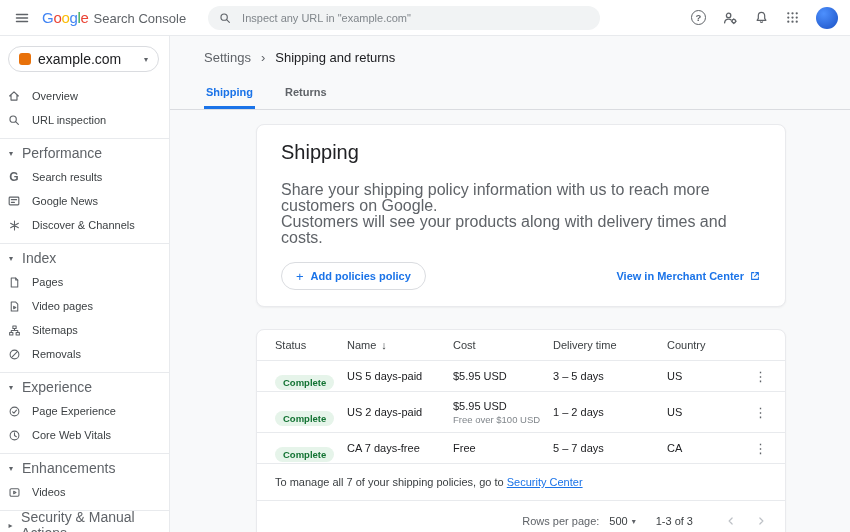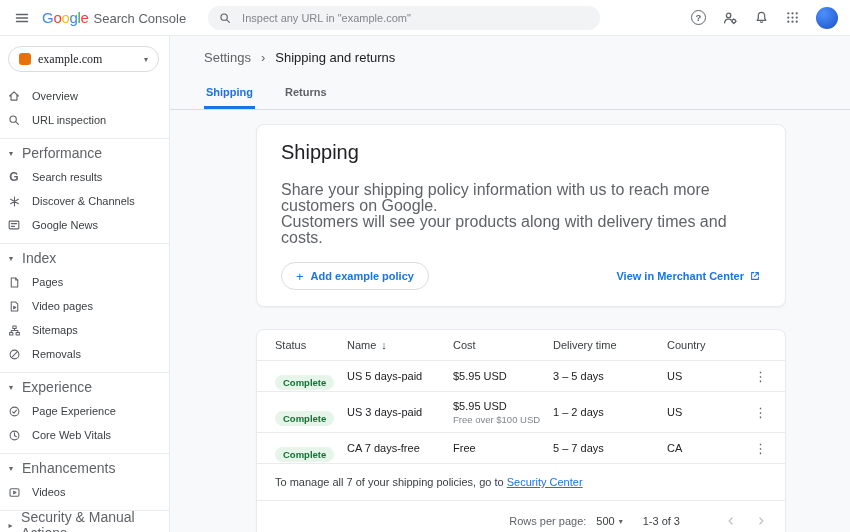--- a/index.html
+++ b/index.html
@@ -71,21 +71,21 @@
   
   aside{
     width:170px;flex:0 0 170px;background:#fff;border-right:1px solid var(--border-light);
     overflow:hidden;padding-top:10px;
   }
   .prop-selector{
     margin:0 10px 0 8px;height:26px;border:1px solid var(--border);border-radius:14px;
     display:flex;align-items:center;gap:7px;padding:0 10px;cursor:pointer;background:#fff;
   }
   .prop-favicon{width:12px;height:12px;border-radius:3px;background:#e8710a;flex:0 0 12px;}
-  .prop-label{font-size:12px;color:var(--text-dark);flex:1;font-family:Liberation Serif, serif;}
+  .prop-label{font-size:14px;color:var(--text-dark);flex:1;}
   .prop-caret{font-size:8px;color:var(--text-gray);}
   nav{margin-top:12px;}
   .nav-item{
     height:24px;display:flex;align-items:center;gap:11px;padding-left:7px;cursor:pointer;
   }
   .nav-item .nlabel{font-size:11px;color:#3c4043;}
   .nicon{width:14px;display:flex;justify-content:center;}
   .nicon-letter{font-size:12px;font-weight:bold;color:var(--text-gray);width:14px;text-align:center;line-height:1;}
   .nav-divider{border-top:1px solid var(--border-light);margin:6px 0 2px 0;}
   .nav-section{
@@ -157,21 +157,21 @@
     padding:12px 18px;font-size:11px;color:#3c4043;border-bottom:1px solid var(--border-light);
   }
   .tfoot a{color:var(--accent-blue);text-decoration:underline;cursor:pointer;}
   .pagination{
     height:40px;display:flex;align-items:center;justify-content:flex-end;
     gap:10px;padding-right:14px;font-size:11px;color:#3c4043;
   }
   .rpp-label{color:var(--text-gray);}
   .rpp-select{display:flex;align-items:center;gap:4px;cursor:pointer;margin-right:10px;}
   .rpp-caret{font-size:8px;color:var(--text-gray);}
-  .pg-range{margin-right:31px;}
+  .pg-range{margin-right:18px;}
   .pg-btn{background:none;border:none;padding:4px;cursor:default;}
 </style>
 </head>
 <body>
 
 <header>
   <button class="icon-btn">
     <span>
       <svg class="ic" width="16" height="16" viewBox="0 0 16 16" style="stroke-width:1.5">
           <path d="M2.5 4.5 H13.5 M2.5 8 H13.5 M2.5 11.5 H13.5"></path>
@@ -268,34 +268,34 @@
       <div class="nav-section">
         <span class="sec-caret">▾</span>
         <span class="sec-label">Performance</span>
       </div>
       <div class="nav-item">
         <span class="nicon-letter">G</span>
         <span class="nlabel">Search results</span>
       </div>
       <div class="nav-item">
         <span class="nicon">
-            <svg class="ic" width="13" height="13" viewBox="0 0 16 16">
-              <path d="M8 2.5 V13.5 M3.2 5.2 L12.8 10.8 M12.8 5.2 L3.2 10.8"></path>
-            </svg>
-          </span>
-        <span class="nlabel">Discover &amp; Channels</span>
-      </div>
-      <div class="nav-item">
-        <span class="nicon">
             <svg class="ic" width="14" height="14" viewBox="0 0 16 16">
               <rect x="2.5" y="3.5" width="11" height="9" rx="1"></rect>
               <path d="M5 6.5 H11 M5 9.5 H8.5"></path>
             </svg>
           </span>
         <span class="nlabel">Google News</span>
+      </div>
+      <div class="nav-item">
+        <span class="nicon">
+            <svg class="ic" width="13" height="13" viewBox="0 0 16 16">
+              <path d="M8 2.5 V13.5 M3.2 5.2 L12.8 10.8 M12.8 5.2 L3.2 10.8"></path>
+            </svg>
+          </span>
+        <span class="nlabel">Discover &amp; Channels</span>
       </div>
 
       <div class="nav-divider"></div>
       <div class="nav-section">
         <span class="sec-caret">▾</span>
         <span class="sec-label">Index</span>
       </div>
       <div class="nav-item">
         <span class="nicon">
             <svg class="ic" width="13" height="13" viewBox="0 0 16 16">
@@ -398,21 +398,21 @@
 
       <section class="card intro">
         <h1>Shipping</h1>
         <p class="desc">
           <span>Share your shipping policy information with us to reach more customers on Google.</span>
           <span>Customers will see your products along with delivery times and costs.</span>
         </p>
         <div class="actions-row">
           <button class="add-btn">
             <span class="plus">+</span>
-            <span>Add example policy</span>
+            <span>Add policies policy</span>
           </button>
           <a class="merchant-link">
             <span>View in Merchant Center</span>
             <span>
               <svg width="12" height="12" viewBox="0 0 16 16" fill="none" stroke="#1a73e8" stroke-width="1.4" stroke-linecap="round" stroke-linejoin="round">
                   <path d="M6.5 3.5 H3.5 V12.5 H12.5 V9.5"></path>
                   <path d="M9 3.5 H12.5 V7 M12.5 3.5 L7.5 8.5"></path>
                 </svg>
             </span>
           </a>
@@ -435,21 +435,21 @@
           <div><span class="badge">Complete</span></div>
           <div>US 5 days-paid</div>
           <div>$5.95 USD</div>
           <div>3 – 5 days</div>
           <div>US</div>
           <button class="kebab">⋮</button>
         </div>
 
         <div class="trow data-row tall">
           <div><span class="badge">Complete</span></div>
-          <div>US 3 days-paid</div>
+          <div>US 2 days-paid</div>
           <div>
             <div>$5.95 USD</div>
             <div class="cost-note">Free over $100 USD</div>
           </div>
           <div>1 – 2 days</div>
           <div>US</div>
           <button class="kebab">⋮</button>
         </div>
 
         <div class="trow data-row">

